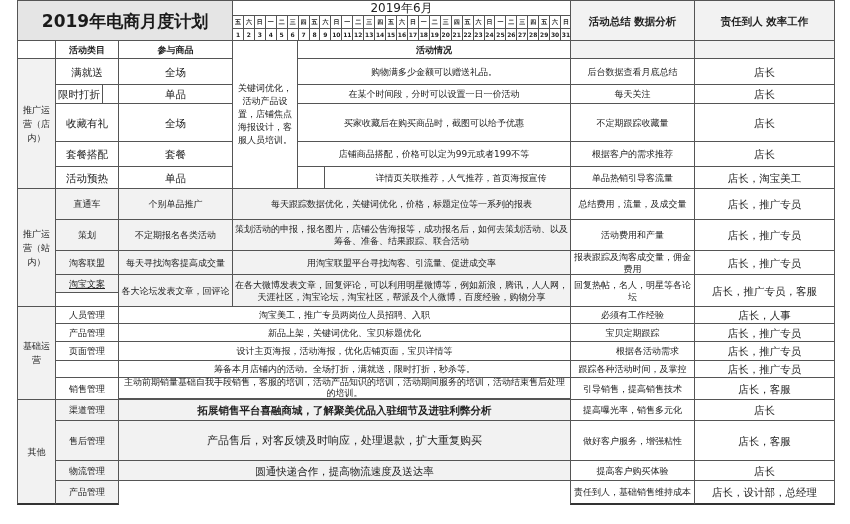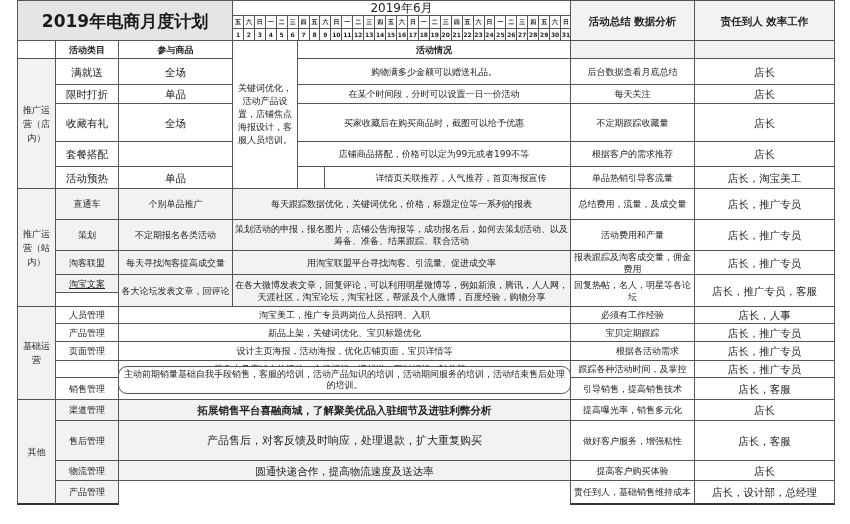--- a/index.html
+++ b/index.html
@@ -104,33 +104,34 @@
 
   <div class="cell gray" style="left:0;top:58px;width:39px;height:131px;line-height:14px;">推广运营（店内）</div>
   <div class="cell" style="left:215px;top:40px;width:66px;height:149px;line-height:13px;">关键词优化，活动产品设置，店铺焦点海报设计，客服人员培训。</div>
 
   <div class="cell big" style="left:38px;top:58px;width:64px;height:27px;">满就送</div>
   <div class="cell big" style="left:101px;top:58px;width:115px;height:27px;">全场</div>
   <div class="cell" style="left:280px;top:58px;width:274px;height:27px;">购物满多少金额可以赠送礼品。</div>
   <div class="cell" style="left:553px;top:58px;width:125px;height:27px;">后台数据查看月底总结</div>
   <div class="cell big" style="left:677px;top:58px;width:141px;height:27px;">店长</div>
 
-  <div class="cell big" style="left:38px;top:84px;width:64px;height:20px;">限时打折</div>
+  <div class="cell big" style="left:38px;top:84px;width:48px;height:20px;">限时打折</div>
   <div class="cell big" style="left:101px;top:84px;width:115px;height:20px;">单品</div>
   <div class="cell" style="left:280px;top:84px;width:274px;height:20px;">在某个时间段，分时可以设置一日一价活动</div>
   <div class="cell" style="left:553px;top:84px;width:125px;height:20px;">每天关注</div>
   <div class="cell big" style="left:677px;top:84px;width:141px;height:20px;">店长</div>
 
   <div class="cell big" style="left:38px;top:103px;width:64px;height:39px;">收藏有礼</div>
   <div class="cell big" style="left:101px;top:103px;width:115px;height:39px;">全场</div>
   <div class="cell" style="left:280px;top:103px;width:274px;height:39px;">买家收藏后在购买商品时，截图可以给予优惠</div>
   <div class="cell" style="left:553px;top:103px;width:125px;height:39px;">不定期跟踪收藏量</div>
   <div class="cell big" style="left:677px;top:103px;width:141px;height:39px;">店长</div>
 
   <div class="cell big" style="left:38px;top:141px;width:64px;height:26px;">套餐搭配</div>
+  <div class="cell big" style="left:101px;top:141px;width:115px;height:26px;">套餐</div>
   <div class="cell" style="left:280px;top:141px;width:274px;height:26px;">店铺商品搭配，价格可以定为99元或者199不等</div>
   <div class="cell" style="left:553px;top:141px;width:125px;height:26px;">根据客户的需求推荐</div>
   <div class="cell big" style="left:677px;top:141px;width:141px;height:26px;">店长</div>
 
   <div class="cell big" style="left:38px;top:166px;width:64px;height:23px;">活动预热</div>
   <div class="cell big" style="left:101px;top:166px;width:115px;height:23px;">单品</div>
   <div class="cell" style="left:280px;top:166px;width:274px;height:23px;margin-left:27px;">详情页关联推荐，人气推荐，首页海报宣传</div>
   <div class="cell" style="left:553px;top:166px;width:125px;height:23px;">单品热销引导客流量</div>
   <div class="cell big" style="left:677px;top:166px;width:141px;height:23px;">店长，淘宝美工</div>
 
@@ -176,21 +177,21 @@
   <div class="cell" style="left:101px;top:341px;width:453px;height:20px;">设计主页海报，活动海报，优化店铺页面，宝贝详情等</div>
   <div class="cell" style="left:553px;top:341px;width:125px;height:20px;padding-left:32px;">根据各活动需求</div>
   <div class="cell big" style="left:677px;top:341px;width:141px;height:20px;">店长，推广专员</div>
 
   <div class="cell" style="left:38px;top:360px;width:64px;height:18px;margin-top:19px;">活动管理</div>
   <div class="cell" style="left:101px;top:360px;width:453px;height:18px;">筹备本月店铺内的活动。全场打折，满就送，限时打折，秒杀等。</div>
   <div class="cell" style="left:553px;top:360px;width:125px;height:18px;">跟踪各种活动时间，及掌控</div>
   <div class="cell big" style="left:677px;top:360px;width:141px;height:18px;">店长，推广专员</div>
 
   <div class="cell" style="left:38px;top:377px;width:64px;height:23px;">销售管理</div>
-  <div class="cell" style="left:101px;top:366px;width:453px;height:28px;line-height:11px;border-radius:9px;">主动前期销量基础自我手段销售，客服的培训，活动产品知识的培训，活动期间服务的培训，活动结束售后处理的培训。</div>
+  <div class="cell" style="left:101px;top:377px;width:453px;height:22px;line-height:11px;">主动前期销量基础自我手段销售，客服的培训，活动产品知识的培训，活动期间服务的培训，活动结束售后处理的培训。</div>
   <div class="cell" style="left:553px;top:377px;width:125px;height:23px;">引导销售，提高销售技术</div>
   <div class="cell big" style="left:677px;top:377px;width:141px;height:23px;">店长，客服</div>
 
   <div class="cell gray" style="left:0;top:399px;width:39px;height:106px;border-bottom:2px solid #333;">其他</div>
 
   <div class="cell gray" style="left:38px;top:399px;width:64px;height:22px;">渠道管理</div>
   <div class="cell gray bold big" style="left:101px;top:399px;width:453px;height:22px;">拓展销售平台喜融商城，了解聚美优品入驻细节及进驻利弊分析</div>
   <div class="cell" style="left:553px;top:399px;width:125px;height:22px;">提高曝光率，销售多元化</div>
   <div class="cell big" style="left:677px;top:399px;width:141px;height:22px;">店长</div>
 

